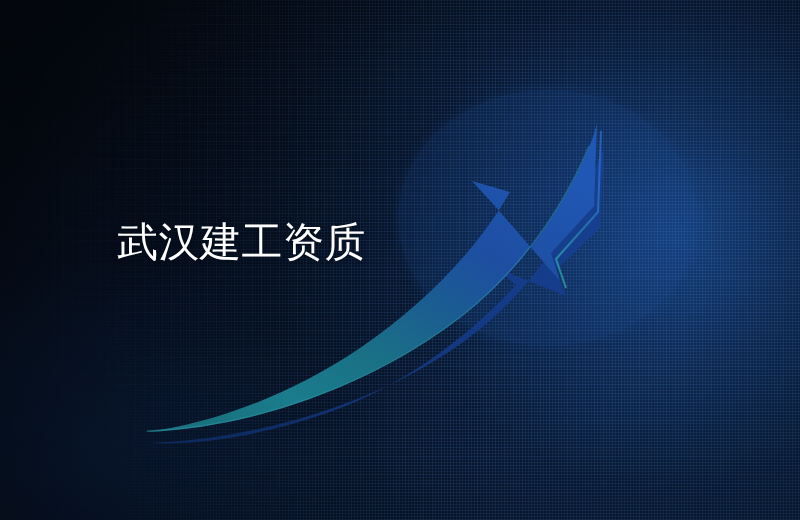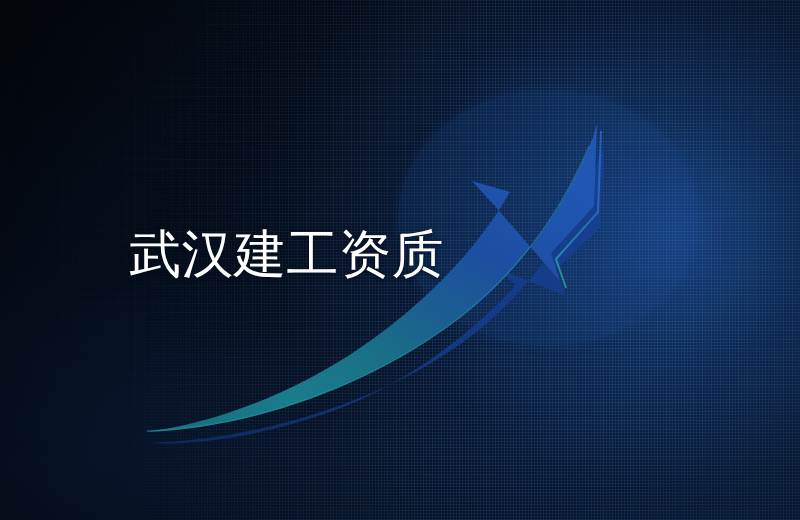--- a/index.html
+++ b/index.html
@@ -120,22 +120,22 @@
     width: 800px;
     height: 520px;
     pointer-events: none;
   }
 
   
   .headline {
     position: absolute;
     left: 117px;
     top: 218px;
-    margin: 12px;
-    font-size: 52px;
+    margin: 0;
+    font-size: 41px;
     line-height: 48px;
     font-weight: 400;
     letter-spacing: 0.5px;
     color: #ffffff;
     white-space: nowrap;
     text-shadow: 0 1px 5px rgba(2, 10, 24, 0.85);
   }
 </style>
 </head>
 <body>

